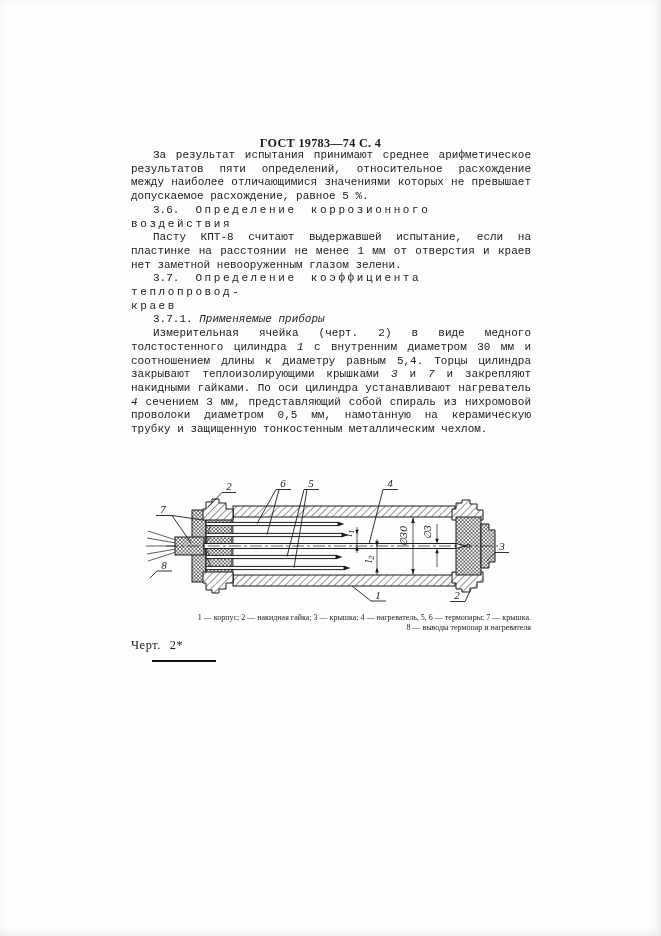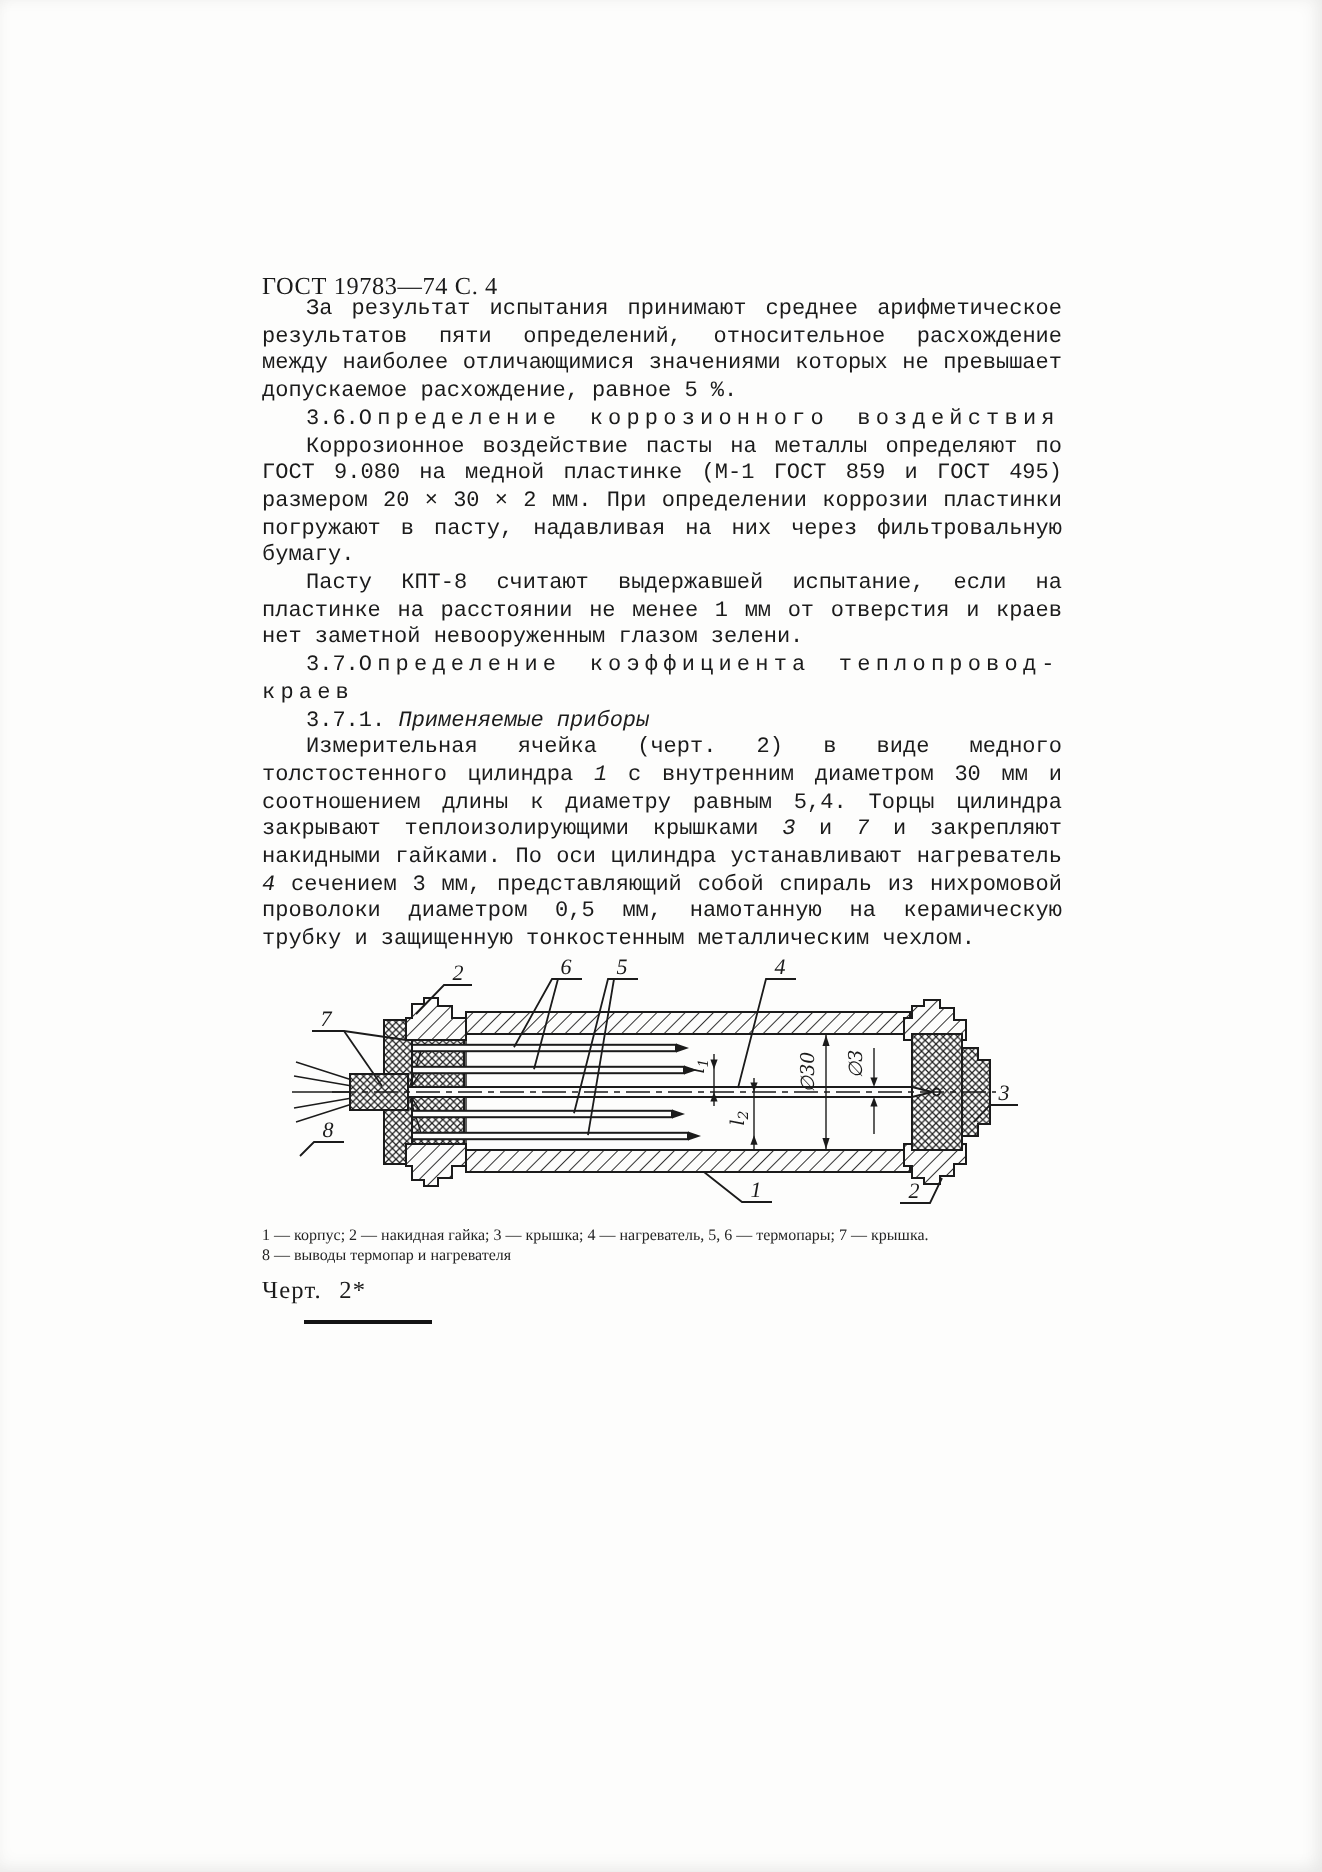--- a/index.html
+++ b/index.html
@@ -4,38 +4,38 @@
 <style>
   html,body { margin:0; padding:0; background:#ffffff; }
   .page {
     position:relative; width:661px; height:936px; background:#fdfdfc;
     font-family:"Liberation Serif","DejaVu Serif",serif; color:#1b1b1b;
     overflow:hidden;
     box-shadow: inset -4px 0 8px rgba(0,0,0,0.05), inset 0 -4px 8px rgba(0,0,0,0.04);
   }
   .header {
     position:absolute; left:131px; top:136px; width:379px;
-    text-align:left; font-weight:normal; font-size:12.2px; letter-spacing:0.3px;
+    text-align:center; font-weight:bold; font-size:12.2px; letter-spacing:0.3px;
   }
   .textblock {
     position:absolute; left:131px; top:149px; width:400px;
     font-size:11px; line-height:13.7px; text-align:justify;font-family:Liberation Mono, monospace;
   }
   .textblock p { margin:0; text-indent:22px; }
   .sp { letter-spacing:2.6px; word-spacing:5px; }
   .sp2 { letter-spacing:2.6px; }
-  .num { margin-right:0; }
+  .num { margin-right:16px; }
   .heading { text-align:left; }
   .noindent { text-indent:0 !important; }
   .b { font-weight:bold; }
   .i { font-style:italic; }
   .figure-svg { position:absolute; left:140px; top:453px; }
   .caption {
     position:absolute; left:131px; top:613px; width:400px;
-    font-size:8px; line-height:9.5px; text-align:left; color:#242424;
+    font-size:8px; line-height:9.5px; text-align:right; color:#242424;
   }
   .fig-label {
     position:absolute; left:131px; top:638px; width:400px;
     text-align:left; font-size:12.3px; word-spacing:5px; letter-spacing:0.6px;
   }
   .footnote-rule {
     position:absolute; left:152px; top:660px; width:64px; height:2.4px; background:#141414;
   }
   .footnote {
     position:absolute; left:131px; top:666px; width:400px;
@@ -52,21 +52,20 @@
 </head>
 <body>
 
 <div class="page">
 
   <div class="header">ГОСТ 19783—74 С. 4</div>
 
   <div class="textblock">
     <p>За результат испытания принимают среднее арифметическое результатов пяти определений, относительное расхождение между наиболее отличающимися значениями которых не превышает допускаемое расхождение, равное 5 %.</p>
     <p class="heading"><span class="num">3.6.</span><span class="sp">Определение коррозионного воздействия</span></p>
-    <p>Коррозионное воздействие пасты на металлы определяют по ГОСТ 9.080 на медной пластинке (М-1 ГОСТ 859 и ГОСТ 495) размером 20 × 30 × 2 мм. При определении коррозии пластинки погружают в пасту, надавливая на них через фильтровальную бумагу.</p>
     <p>Пасту КПТ-8 считают выдержавшей испытание, если на пластинке на расстоянии не менее 1 мм от отверстия и краев нет заметной невооруженным глазом зелени.</p>
     <p class="heading"><span class="num">3.7.</span><span class="sp">Определение коэффициента теплопровод-</span><br><span class="sp2 noindent">краев</span></p>
     <p><span>3.7.1. </span><span class="i">Применяемые приборы</span></p>
     <p><span>Измерительная ячейка (черт. 2) в виде медного толстостенного цилиндра </span><span class="i">1</span><span> с внутренним диаметром 30 мм и соотношением длины к диаметру равным 5,4. Торцы цилиндра закрывают теплоизолирующими крышками </span><span class="i">3</span><span> и </span><span class="i">7</span><span> и закрепляют накидными гайками. По оси цилиндра устанавливают нагреватель </span><span class="i">4</span><span> сечением 3 мм, представляющий собой спираль из нихромовой проволоки диаметром 0,5 мм, намотанную на керамическую трубку и защищенную тонкостенным металлическим чехлом.</span></p>
   </div>
 
   <svg class="figure-svg" width="380" height="160" viewBox="140 453 380 160" xmlns="http://www.w3.org/2000/svg">
     <defs>
       <pattern id="hatch" width="5" height="5" patternUnits="userSpaceOnUse" patternTransform="rotate(45)">
         <rect width="5" height="5" fill="#fdfdfc"></rect>

